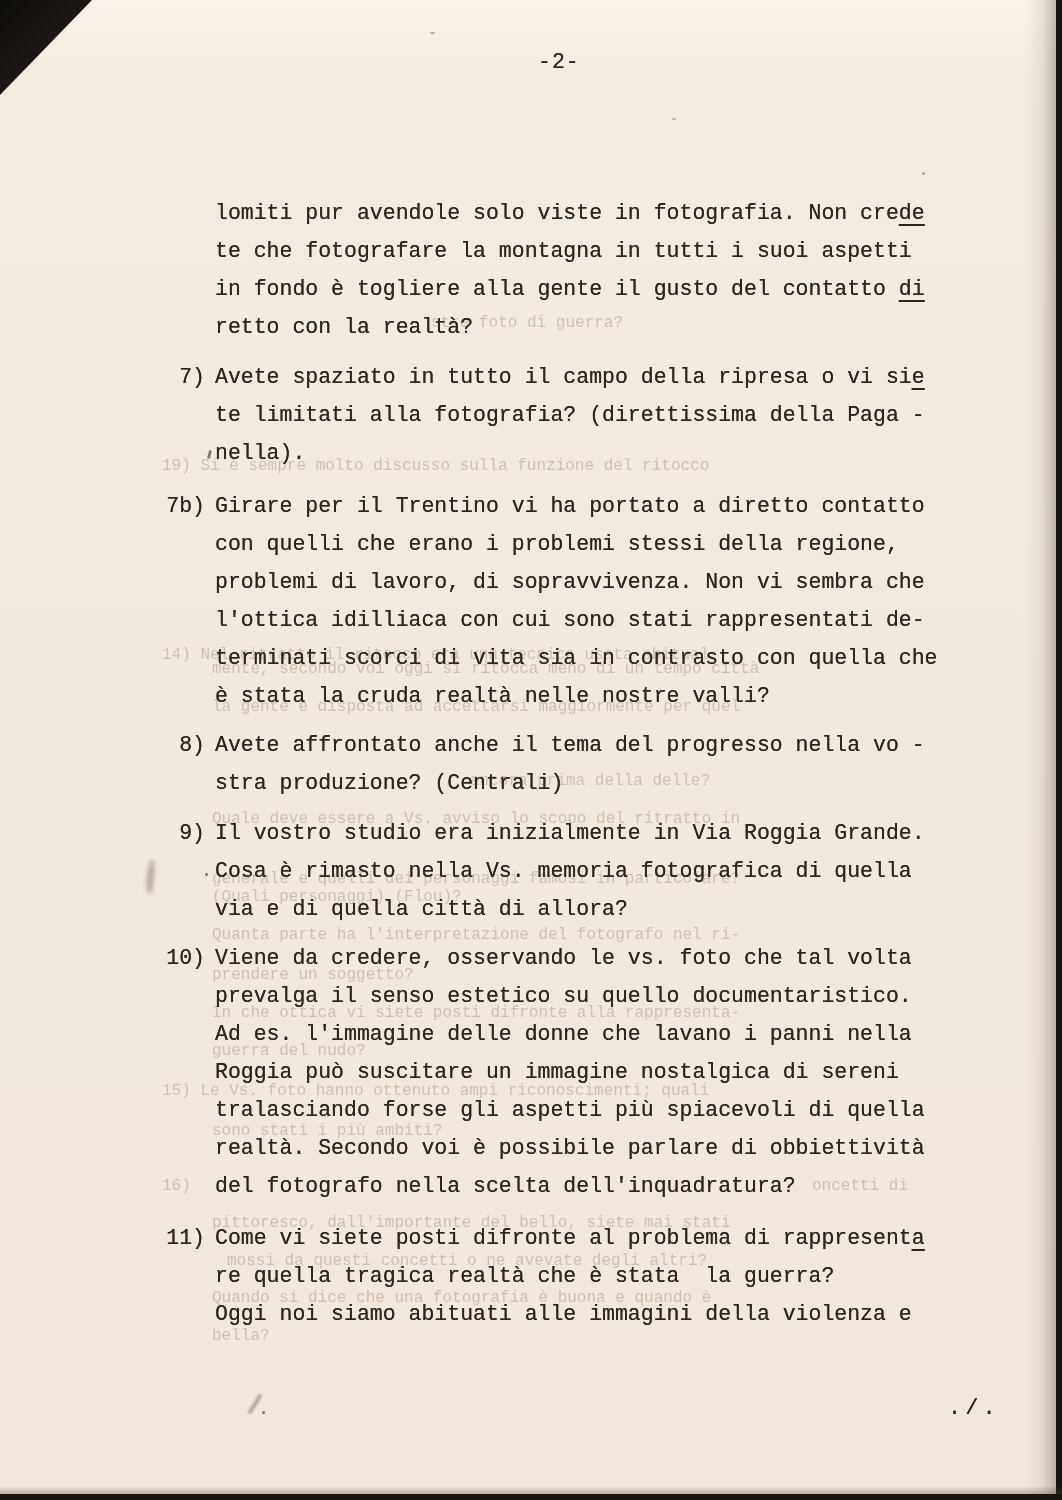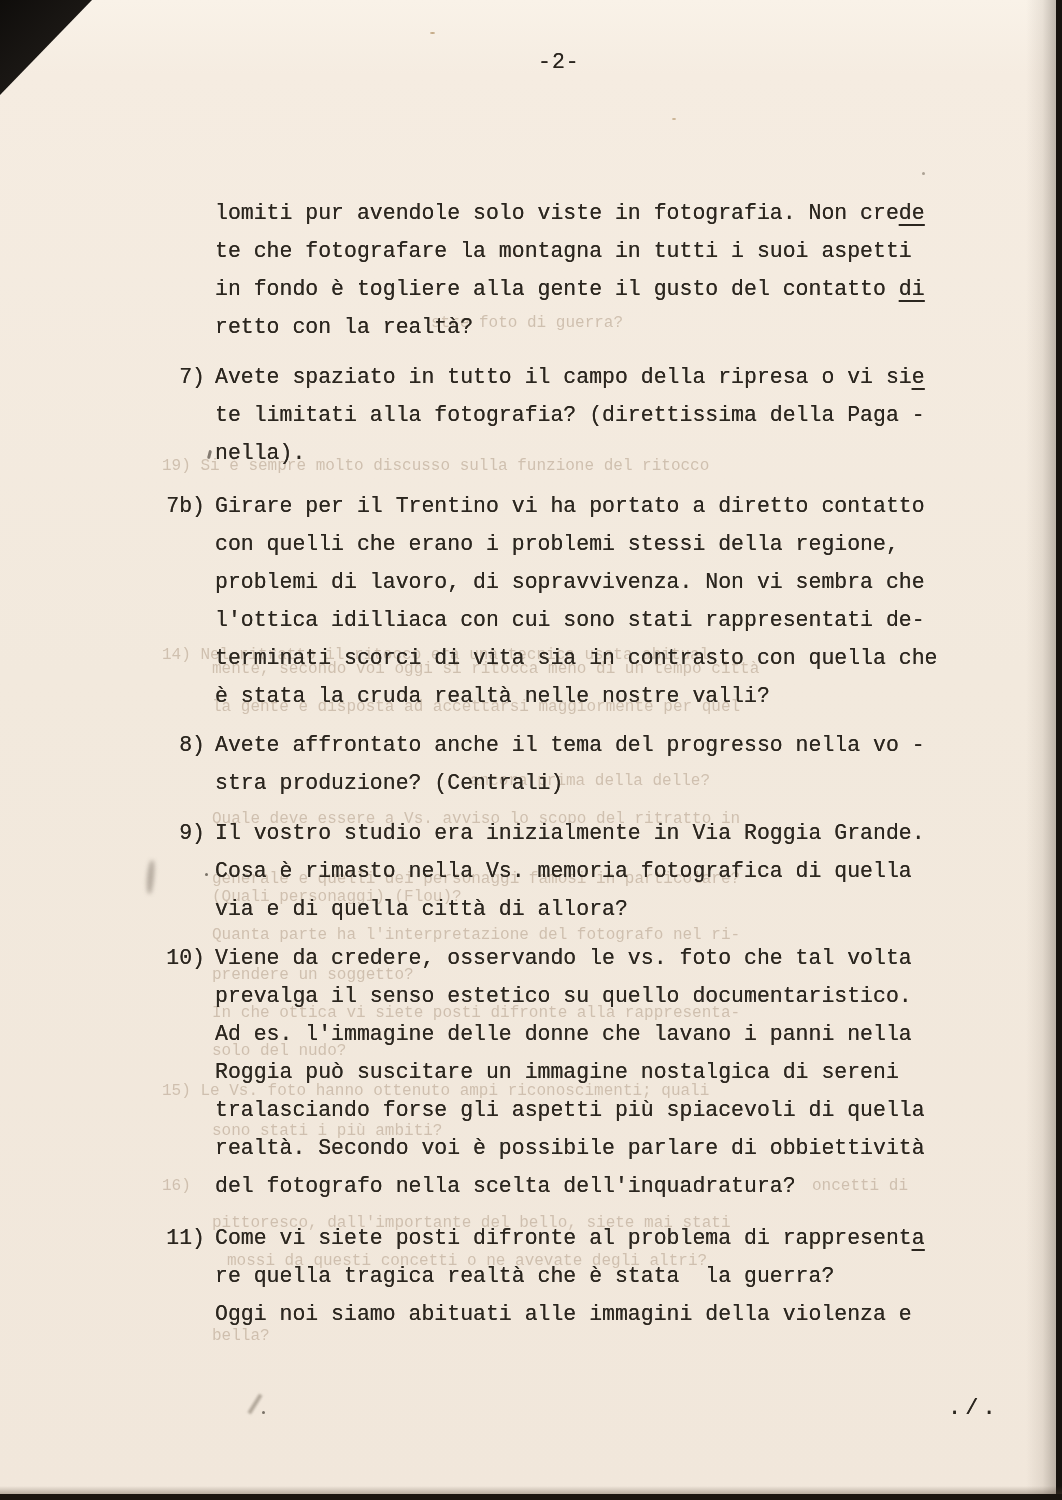--- a/index.html
+++ b/index.html
@@ -147,27 +147,28 @@
       <div class="ghost-line" style="top: 636px; left: 162px;">14) Nel ritratto il ritocco era una tecnica usata abitual-</div>
       <div class="ghost-line" style="top: 650px; left: 212px;">mente, secondo voi oggi si ritocca meno di un tempo città</div>
       <div class="ghost-line" style="top: 688px; left: 212px;">la gente è disposta ad accettarsi maggiormente per quel</div>
       <div class="ghost-line" style="top: 762px; left: 470px;">ancora prima della delle?</div>
       <div class="ghost-line" style="top: 800px; left: 212px;">Quale deve essere a Vs. avviso lo scopo del ritratto in</div>
       <div class="ghost-line" style="top: 860px; left: 212px;">generale e quelli dei personaggi famosi in particolare?</div>
       <div class="ghost-line" style="top: 878px; left: 212px;">(Quali personaggi) (Flou)?</div>
       <div class="ghost-line" style="top: 916px; left: 212px;">Quanta parte ha l'interpretazione del fotografo nel ri-</div>
       <div class="ghost-line" style="top: 956px; left: 212px;">prendere un soggetto?</div>
       <div class="ghost-line" style="top: 994px; left: 212px; text-align: right;">In che ottica vi siete posti difronte alla rappresenta-</div>
-      <div class="ghost-line" style="top: 1032px; left: 212px;">solo del nudo?</div>
+      <div class="ghost-line" style="top: 1032px; left: 212px;">guerra del nudo?</div>
       <div class="ghost-line" style="top: 1072px; left: 162px;">15) Le Vs. foto hanno ottenuto ampi riconoscimenti; quali</div>
       <div class="ghost-line" style="top: 1112px; left: 212px; text-align: right;">sono stati i più ambiti?</div>
       <div class="ghost-line" style="top: 1167px; left: 162px;">16)</div>
       <div class="ghost-line" style="top: 1167px; left: 812px;">oncetti di</div>
       <div class="ghost-line" style="top: 1204px; left: 212px;">pittoresco, dall'importante del bello, siete mai stati</div>
       <div class="ghost-line" style="top: 1242px; left: 212px; margin-left: 15px;">mossi da questi concetti o ne avevate degli altri?</div>
+      <div class="ghost-line" style="top: 1279px; left: 212px;">Quando si dice che una fotografia è buona e quando è</div>
       <div class="ghost-line" style="top: 1317px; left: 212px;">bella?</div>
     </div>
 
   <div class="page-number">-2-</div>
 
   <div id="doc-blocks">
       <div class="block" style="top: 194px;"><div class="body"><div class="line"><span>lomiti pur avendole solo viste in fotografia. Non cre</span><span class="u">de</span></div><div class="line"><span>te che fotografare la montagna in tutti i suoi aspetti</span></div><div class="line"><span>in fondo è togliere alla gente il gusto del contatto </span><span class="u">di</span></div><div class="line"><span>retto con la realtà?</span></div></div></div>
       <div class="block" style="top: 358px;"><span class="num">7)</span><div class="body"><div class="line"><span>Avete spaziato in tutto il campo della ripresa o vi si</span><span class="u">e</span></div><div class="line"><span>te limitati alla fotografia? (direttissima della Paga -</span></div><div class="line"><span>nella).</span></div></div></div>
       <div class="block" style="top: 487px;"><span class="num">7b)</span><div class="body"><div class="line"><span>Girare per il Trentino vi ha portato a diretto contatto</span></div><div class="line"><span>con quelli che erano i problemi stessi della regione,</span></div><div class="line"><span>problemi di lavoro, di sopravvivenza. Non vi sembra che</span></div><div class="line"><span>l'ottica idilliaca con cui sono stati rappresentati de-</span></div><div class="line"><span>terminati scorci di vita sia in contrasto con quella che</span></div><div class="line"><span>è stata la cruda realtà nelle nostre valli?</span></div></div></div>
       <div class="block" style="top: 726px;"><span class="num">8)</span><div class="body"><div class="line"><span>Avete affrontato anche il tema del progresso nella vo -</span></div><div class="line"><span>stra produzione? (Centrali)</span></div></div></div>

